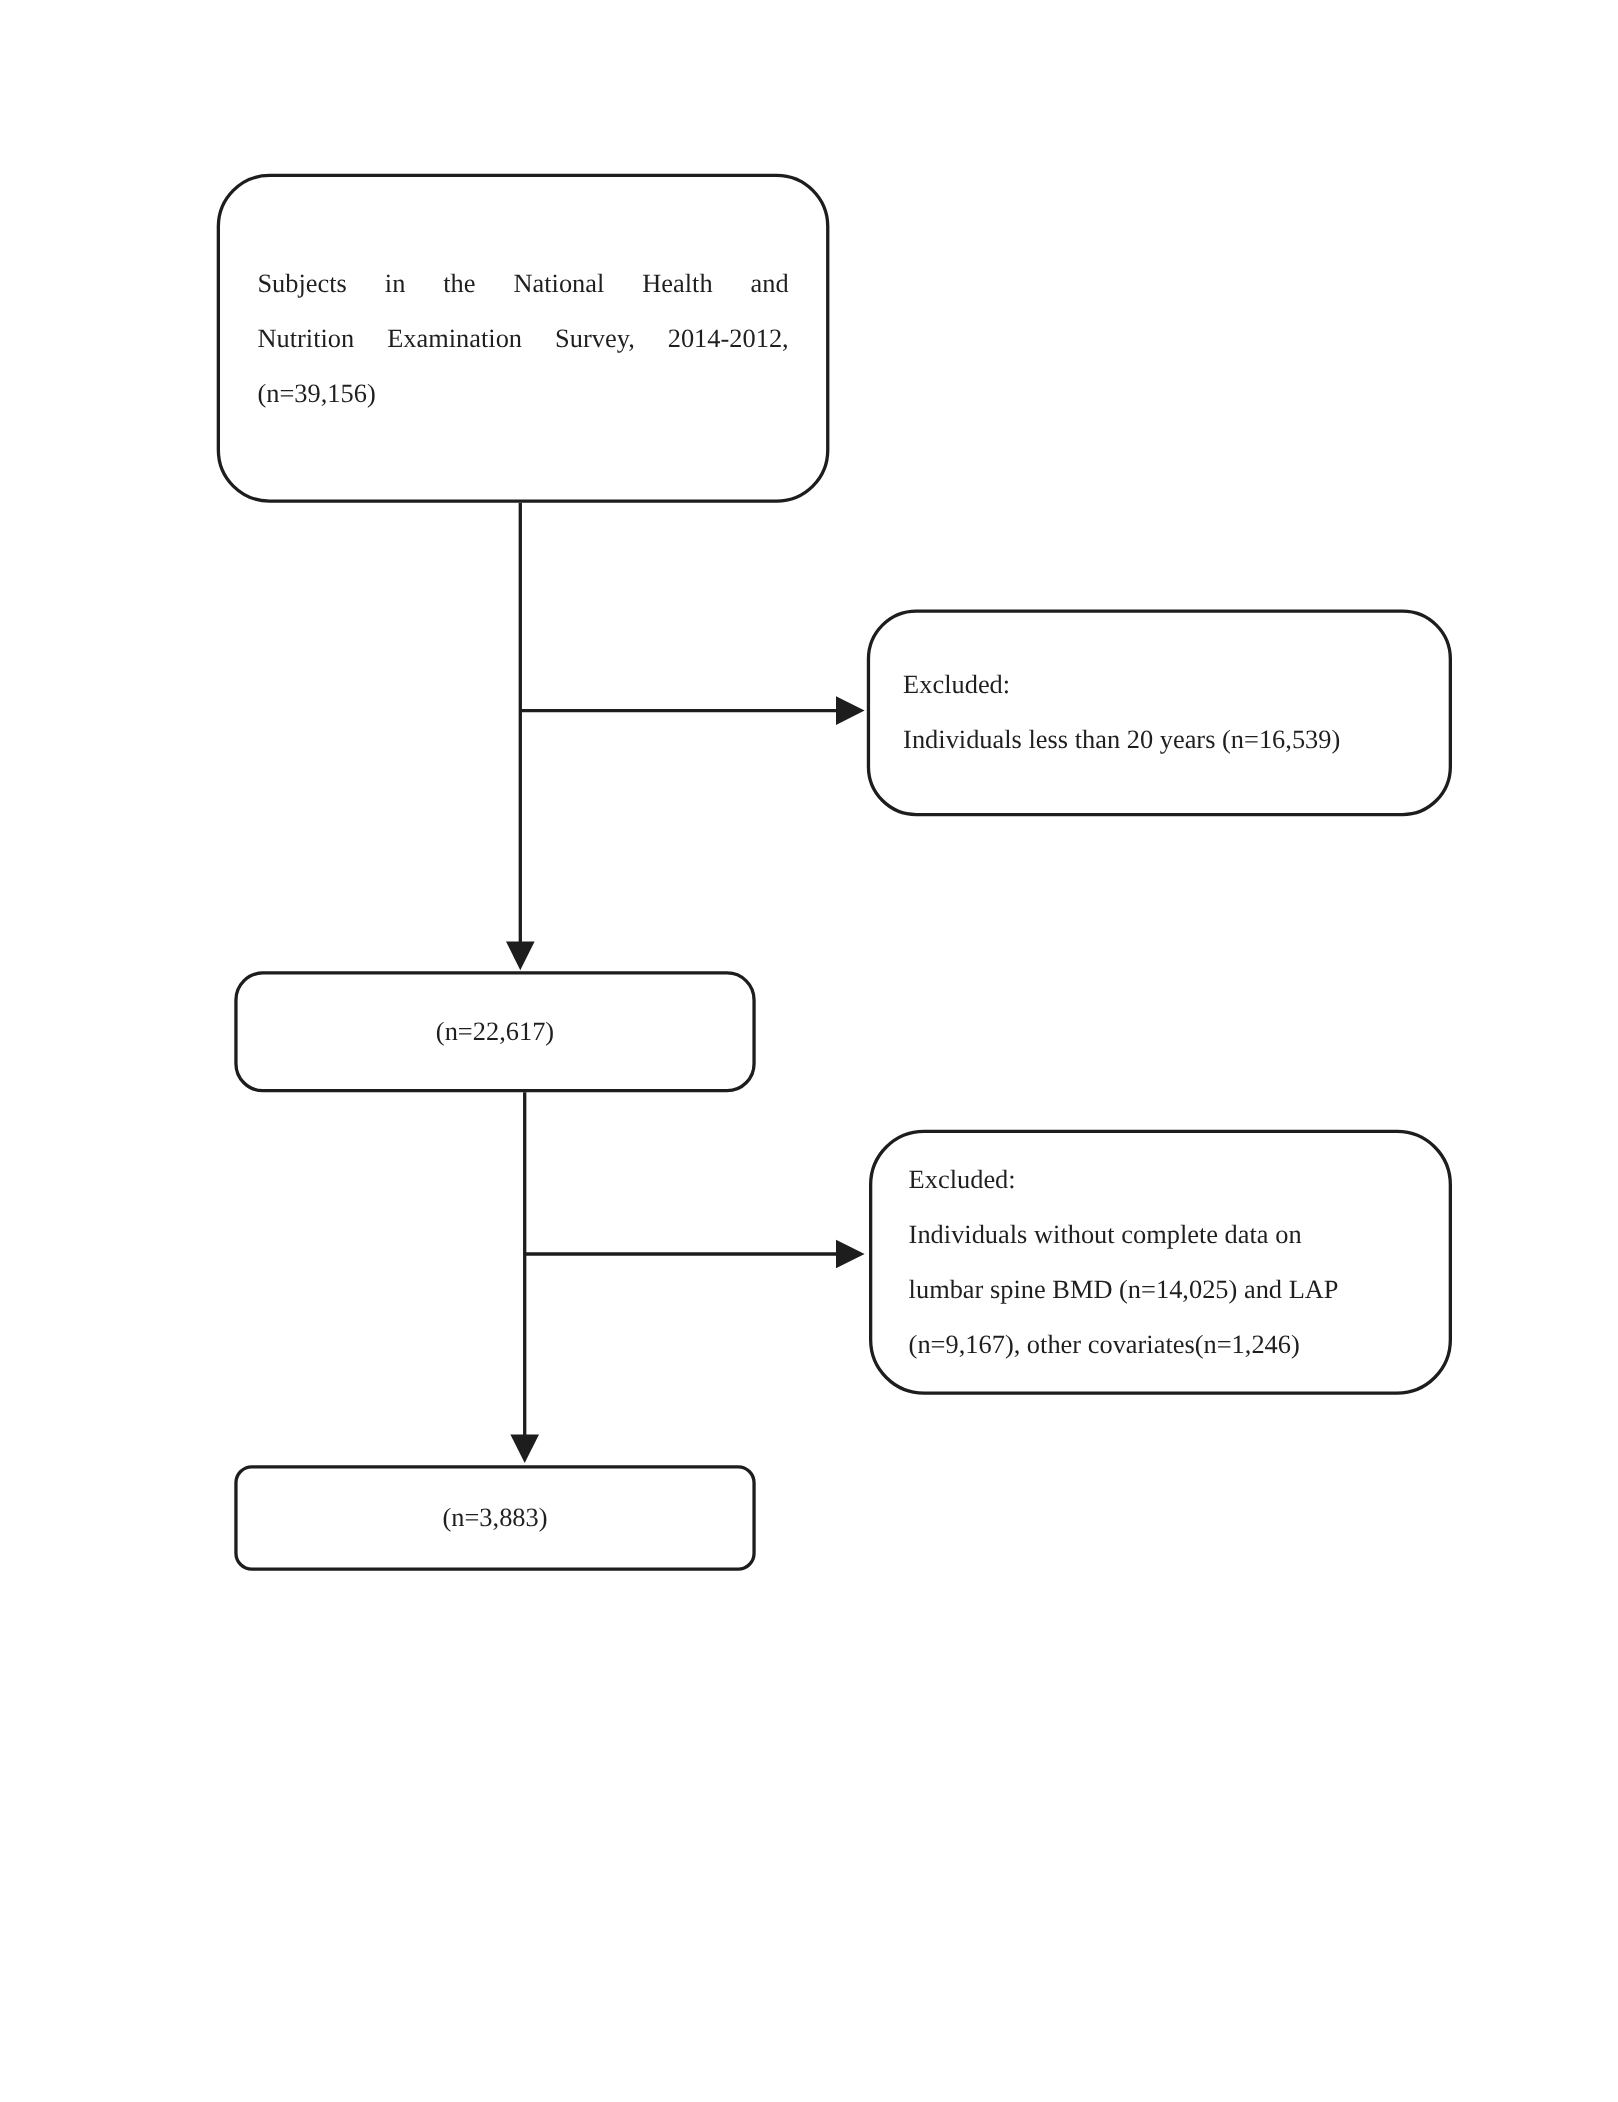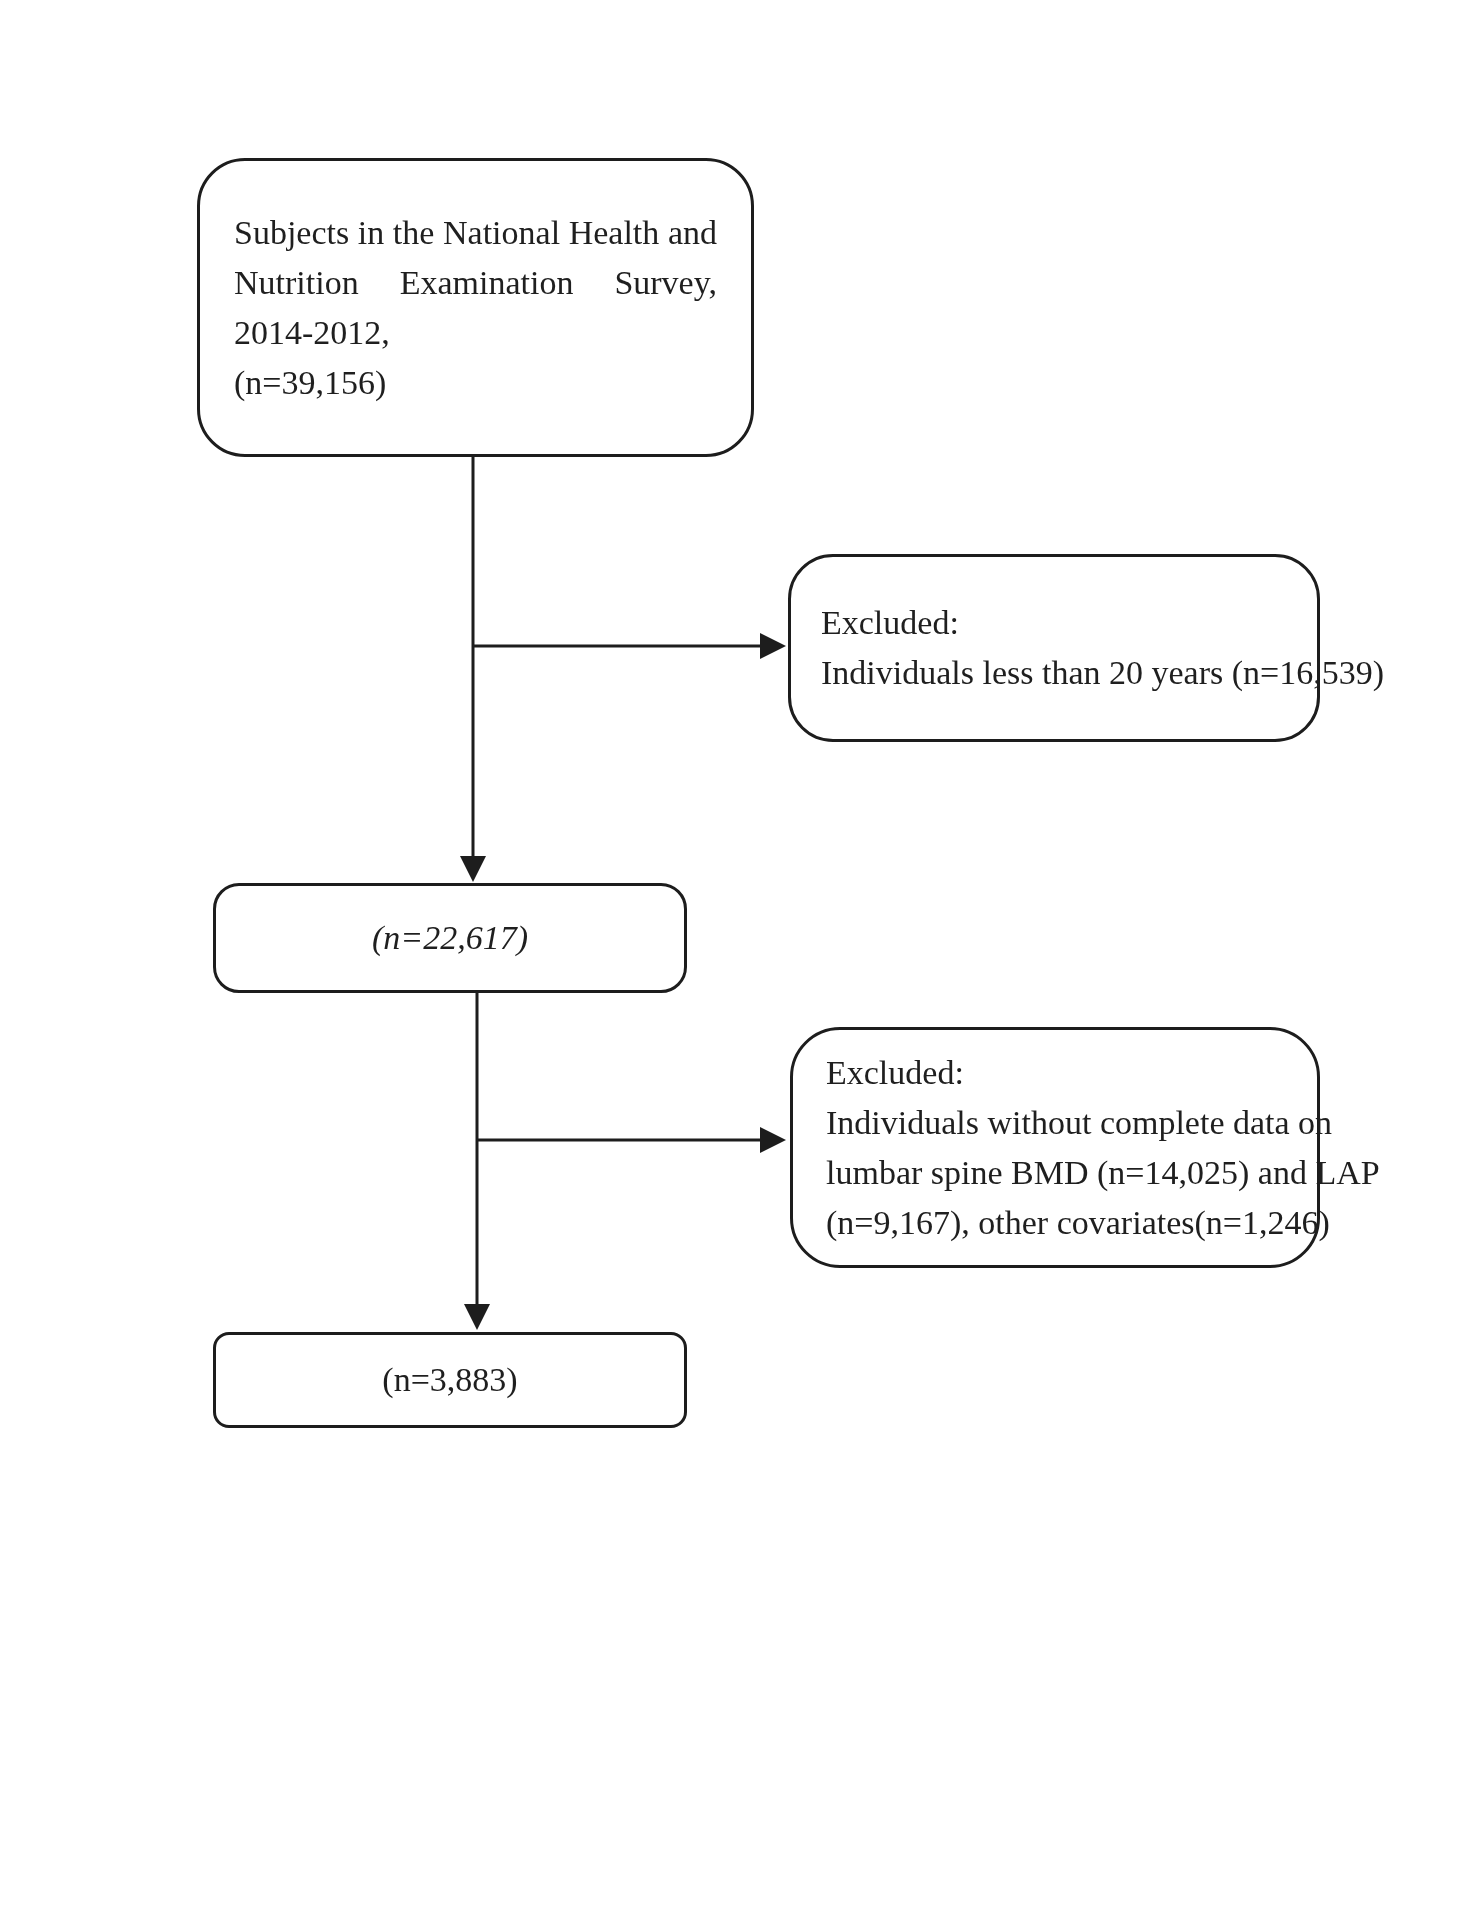--- a/index.html
+++ b/index.html
@@ -7,21 +7,21 @@
     padding: 0;
     background: #ffffff;
   }
   #canvas {
     position: relative;
     width: 1471px;
     height: 1911px;
     background: #ffffff;
     font-family: "Liberation Serif", "DejaVu Serif", serif;
     color: #1f1f1f;
-    font-size: 34px;
+    font-size: 24px;
   }
   .box {
     position: absolute;
     box-sizing: border-box;
     border: 3px solid #1d1d1d;
     background: #ffffff;
     display: flex;
     flex-direction: column;
     justify-content: center;
   }
@@ -44,21 +44,20 @@
     left: 788px; top: 554px;
     width: 532px; height: 188px;
     border-radius: 45px;
     padding: 0 30px;
   }
   #node-after-age {
     left: 213px; top: 883px;
     width: 474px; height: 110px;
     border-radius: 26px;
     align-items: center;
-    font-style: italic;
   }
   #node-excluded-missing {
     left: 790px; top: 1027px;
     width: 530px; height: 241px;
     border-radius: 50px;
     padding: 0 33px;
   }
   #node-final {
     left: 213px; top: 1332px;
     width: 474px; height: 96px;

